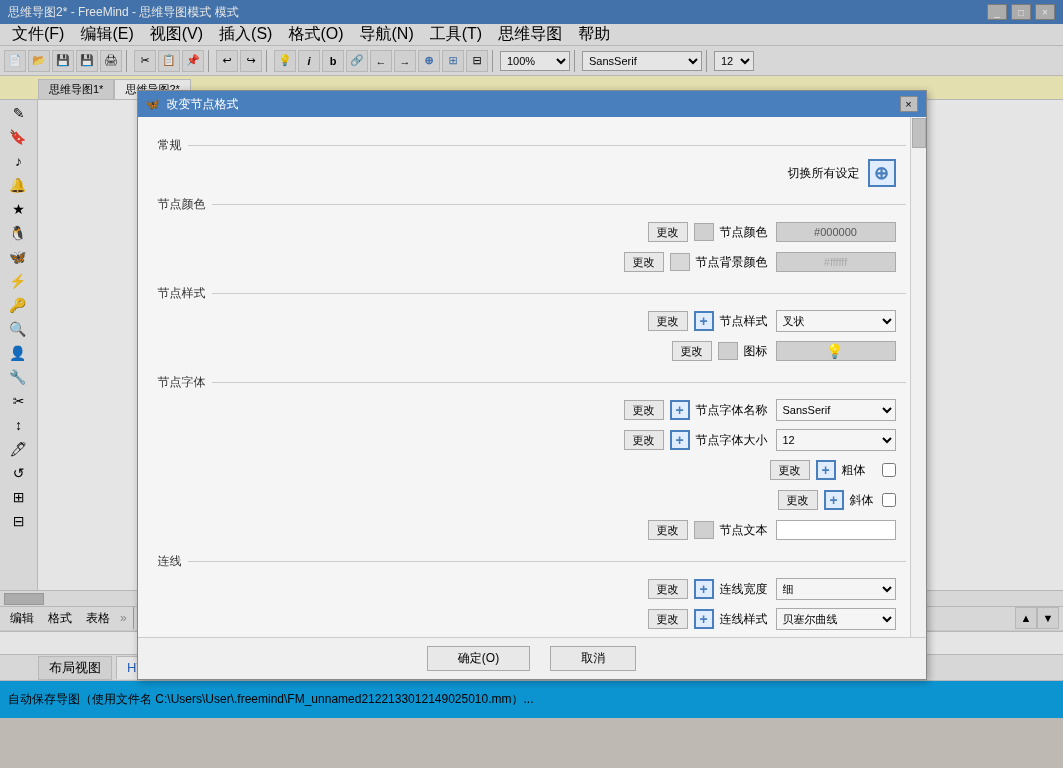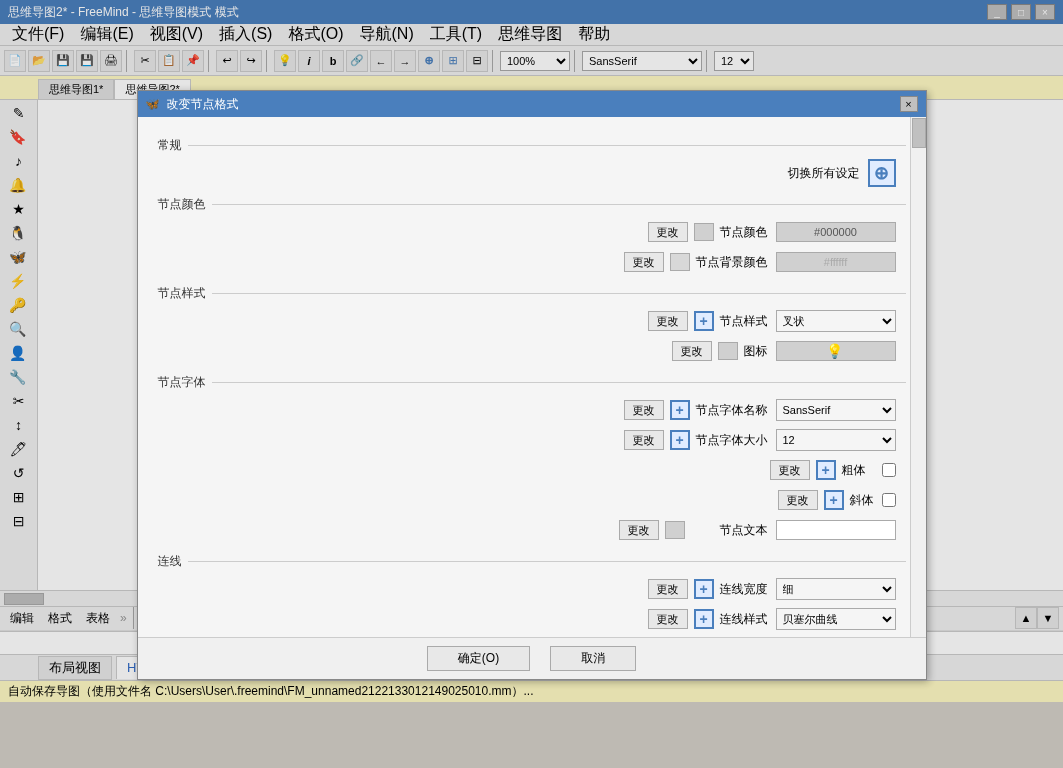--- a/index.html
+++ b/index.html
@@ -101,22 +101,22 @@
     
     .canvas-area {
       flex: 1;
       background: white;
       position: relative;
       overflow: hidden;
     }
 
     
     .status-bar {
-      background: #fef9c3;
-      height: 22px;
+      background: #0ea5e9;
+      height: 38px;
       border-top: 1px solid #ccc;
       display: flex;
       align-items: center;
       padding: 0 8px;
       font-size: 11px;
       gap: 0;
     }
 
     
     .bottom-toolbar {
@@ -623,21 +623,21 @@
           <div class="plus-btn">+</div>
           <span style="margin-right:8px;">斜体</span>
           <input type="checkbox" class="checkbox-input" style="">
         </div>
       </div>
 
       <div class="section-row">
         <div style="flex:1; display:flex; justify-content:flex-end; align-items:center;">
           <button class="change-btn">更改</button>
           <div class="small-color-btn"></div>
-          <span style="margin-right:8px;margin-left:29px;">节点文本</span>
+          <span style="margin-right:8px;">节点文本</span>
           <input type="text" class="text-input" style="">
         </div>
       </div>
 
       <div class="section-title">
         <span>连线</span>
       </div>
 
       <div class="section-row">
         <div style="flex:1; display:flex; justify-content:flex-end; align-items:center;">

